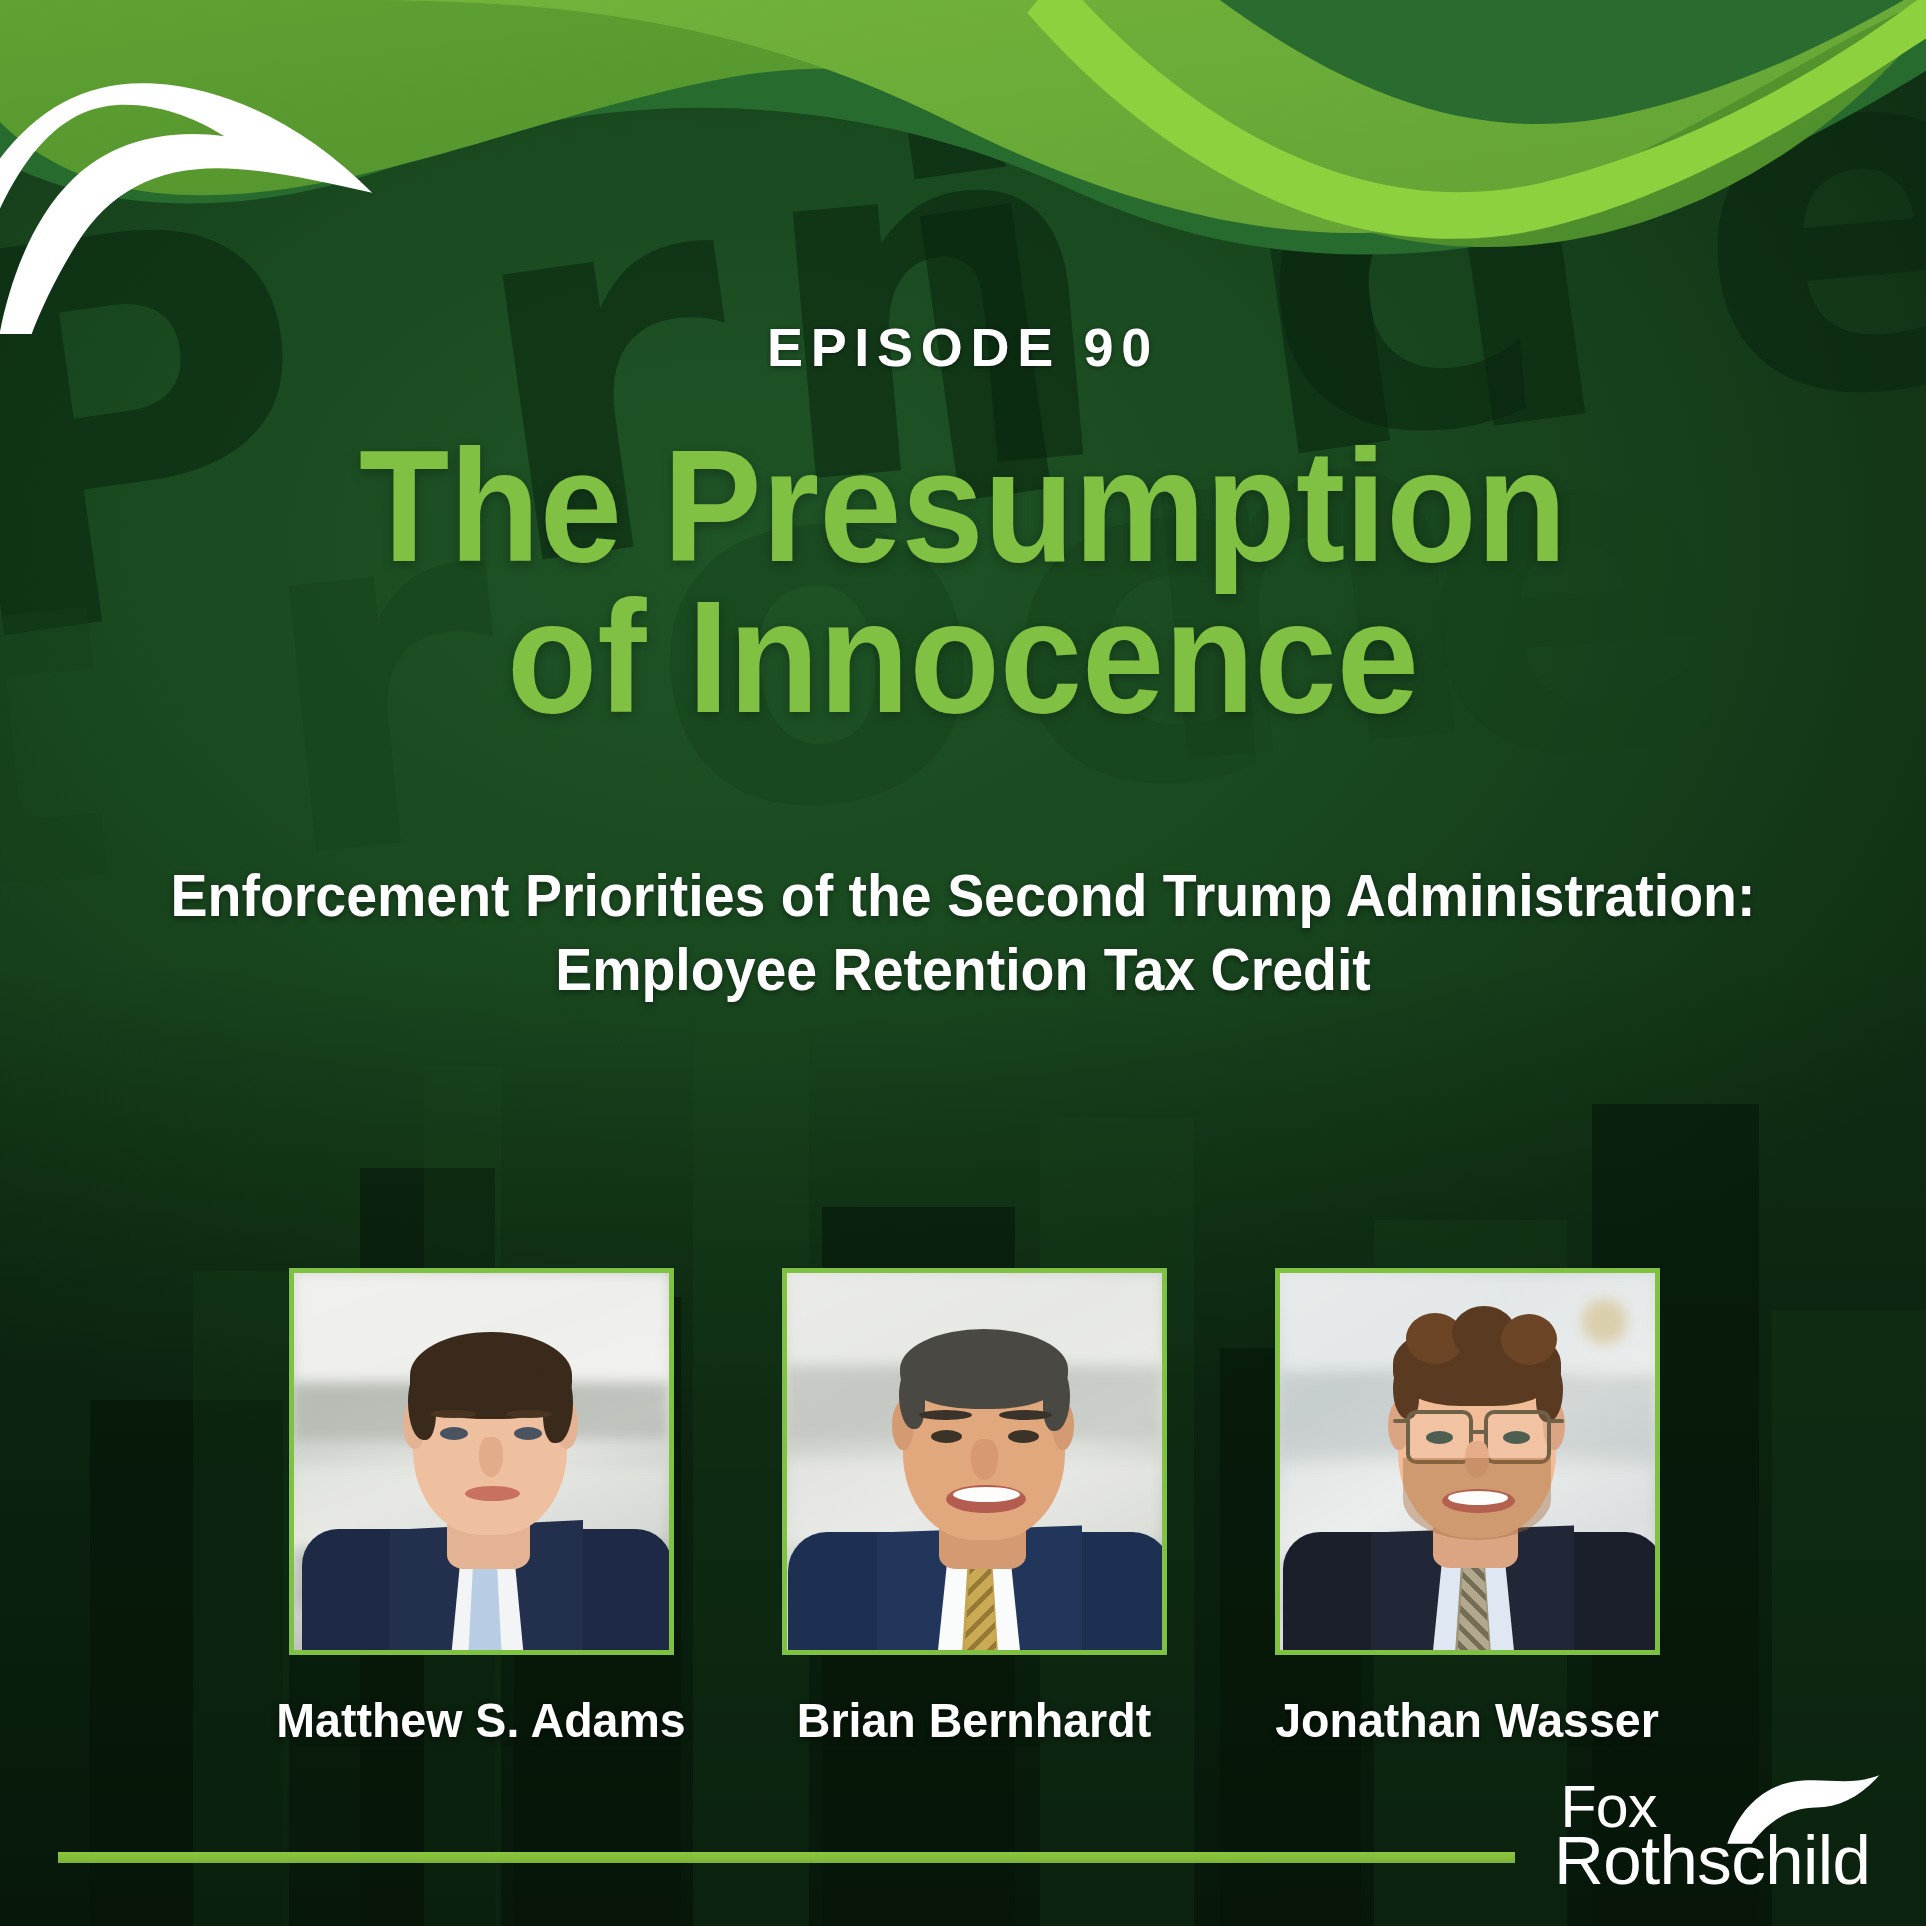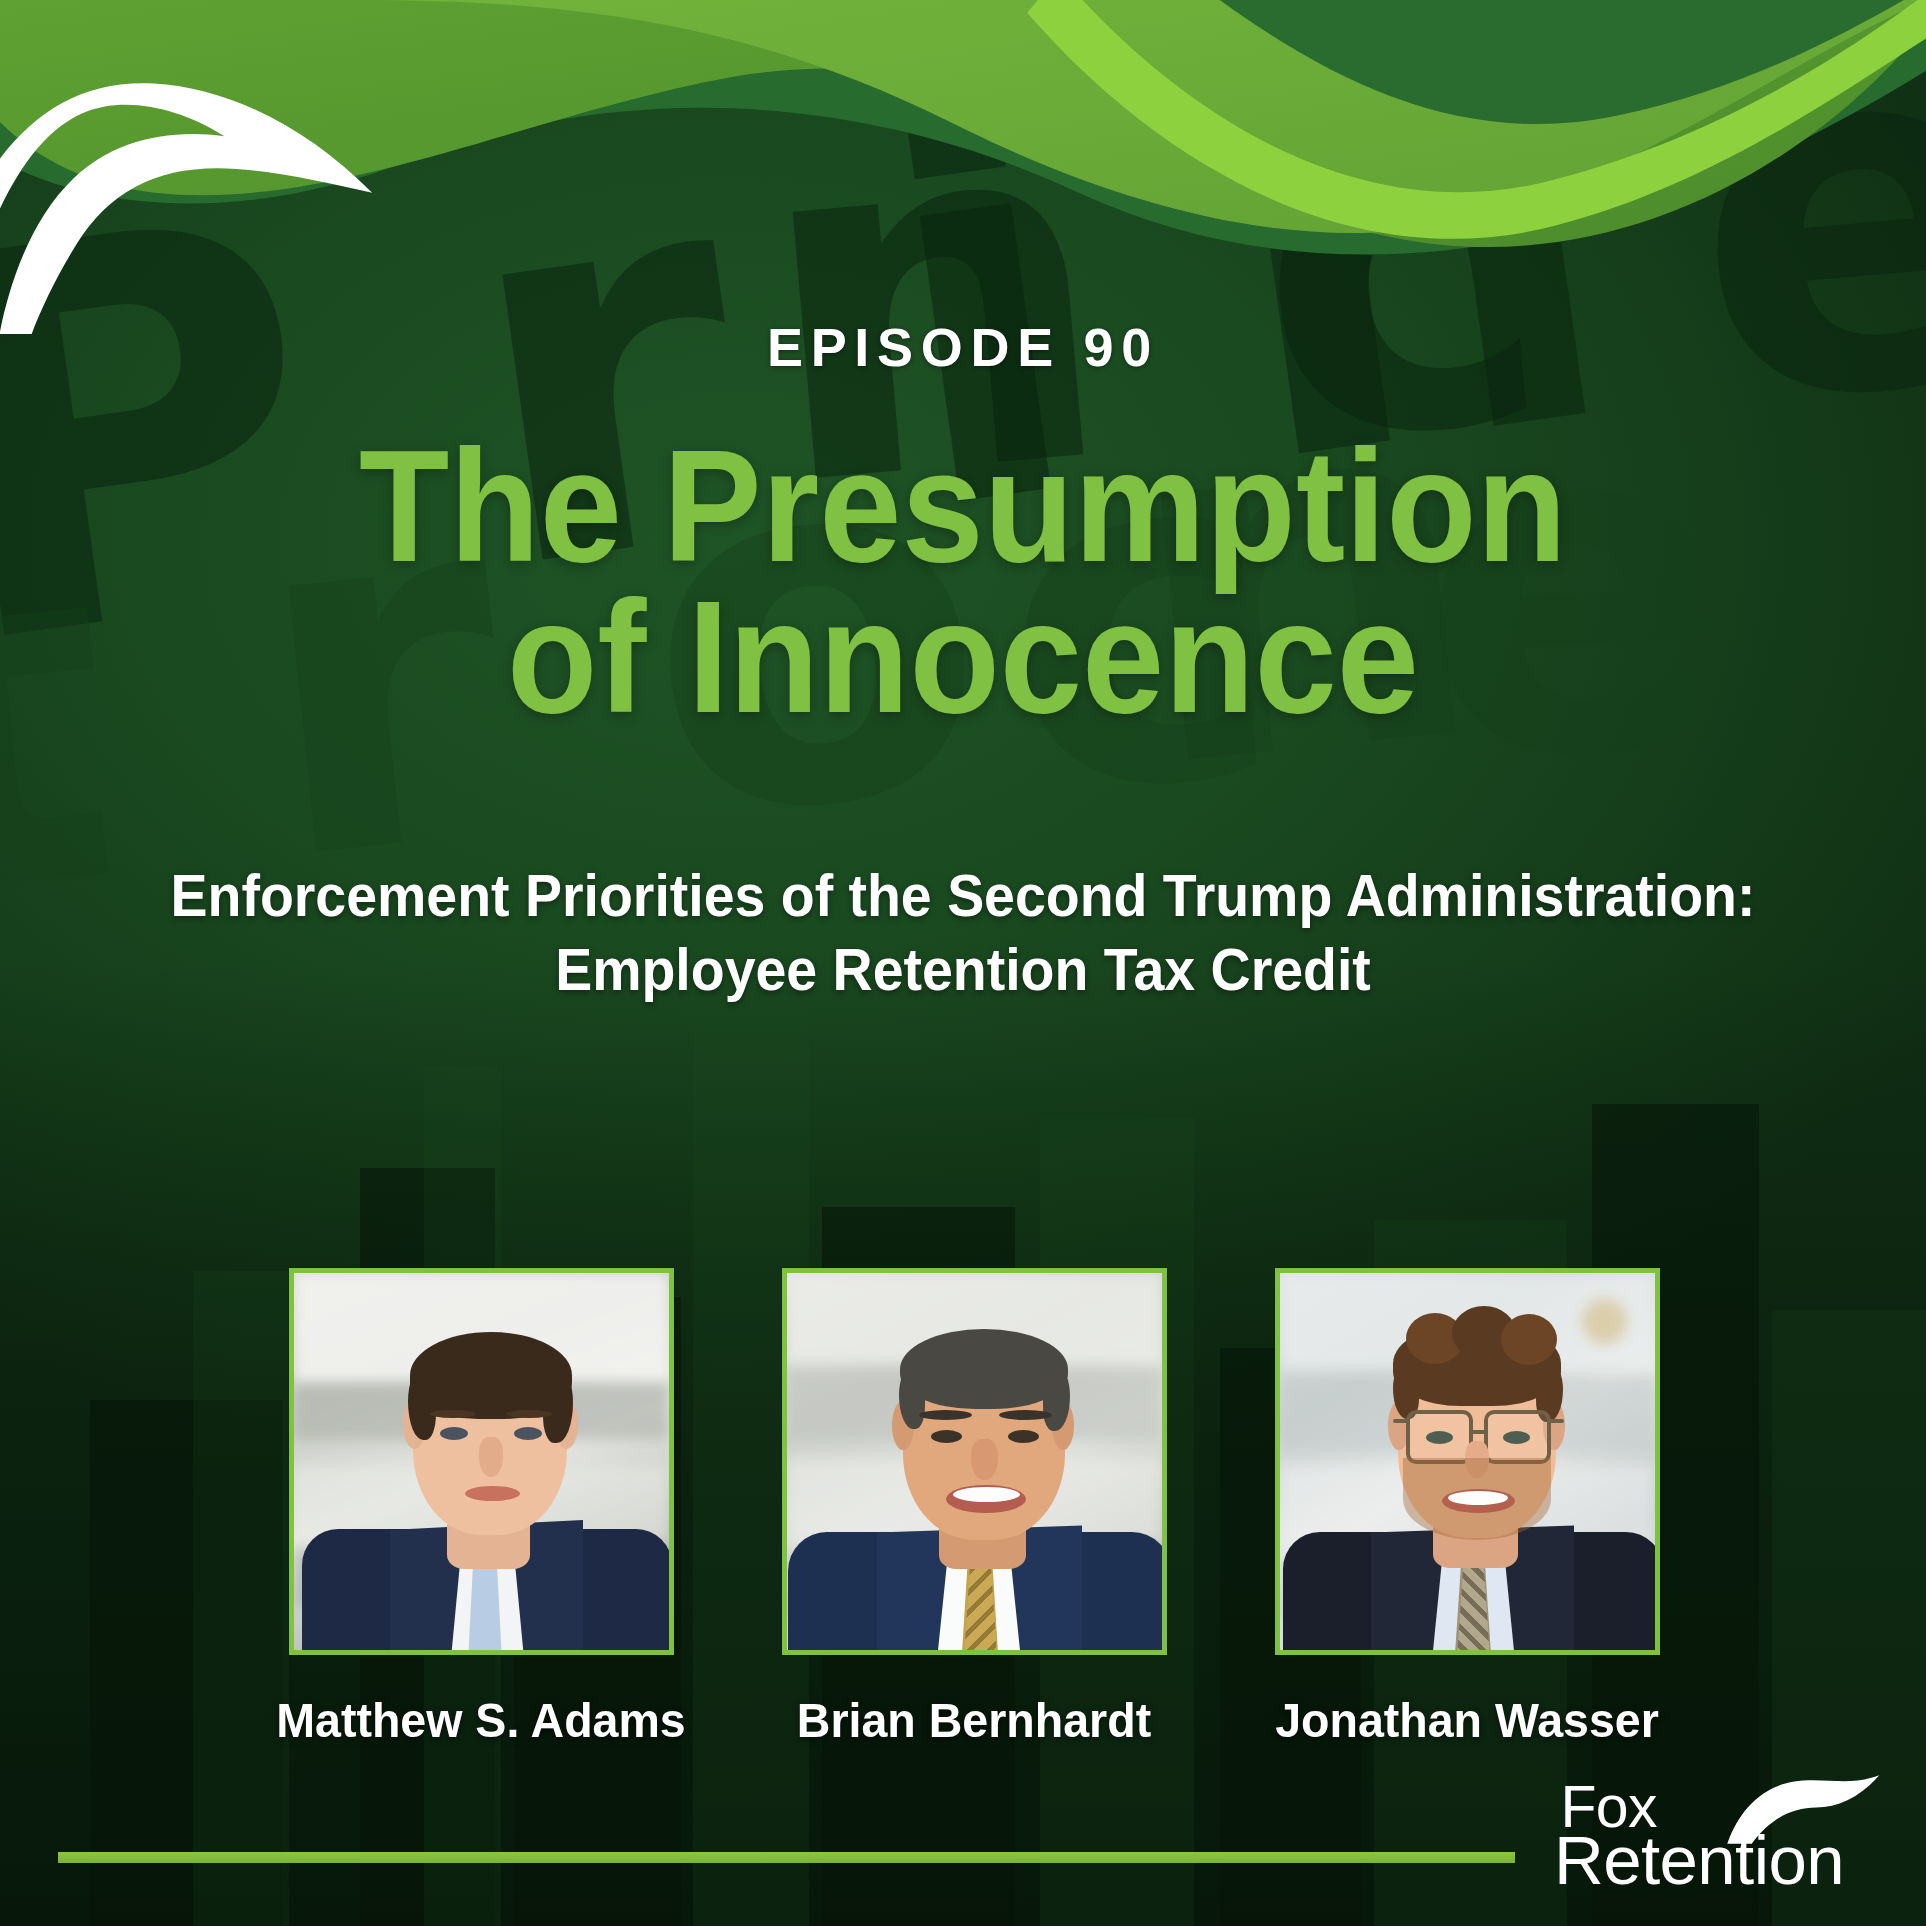--- a/index.html
+++ b/index.html
@@ -342,17 +342,17 @@
 
   </div>
 
   <div class="rule"></div>
 
   <div class="logo">
     <div class="lfox">Fox</div>
     <svg class="lswoosh" viewBox="0 0 250 110">
       <path d="M2,108 C20,56 56,20 104,12 C150,4 192,20 238,2 C208,36 174,52 140,52 C104,52 70,68 40,108 Z" fill="#ffffff"></path>
     </svg>
-    <div class="lroth">Retention</div>
+    <div class="lroth">Rothschild</div>
   </div>
 
 </div>
 
 
 </body></html>

